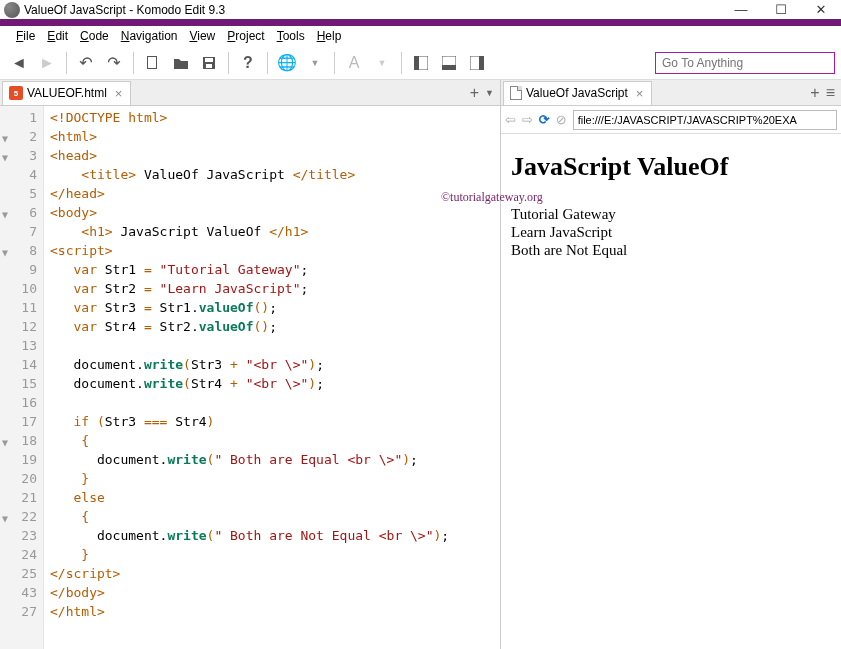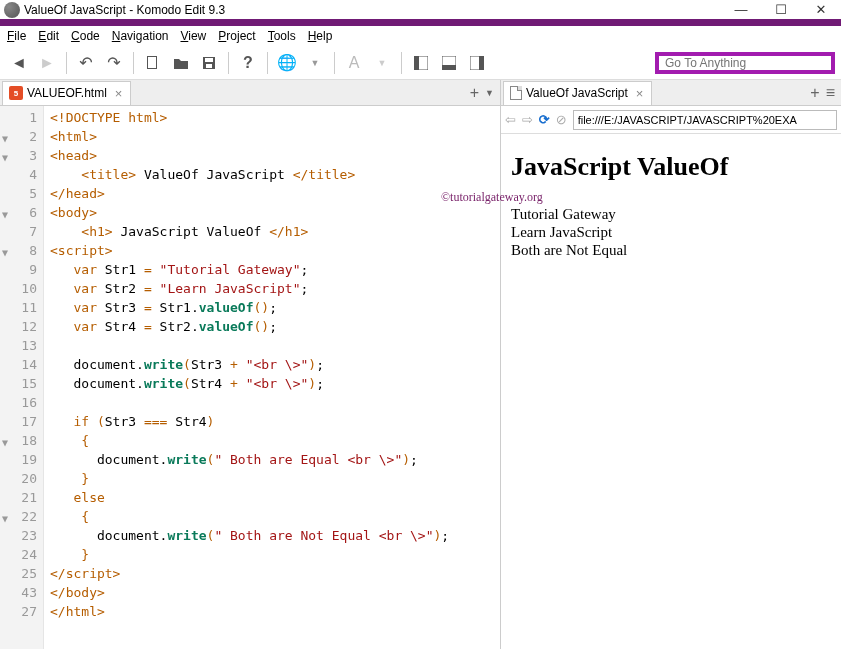--- a/index.html
+++ b/index.html
@@ -28,21 +28,21 @@
 }
 .titlebar .title { flex: 1; font-size: 12px; }
 .win-controls { display: flex; }
 .win-controls div {
   width: 40px; height: 26px;
   display: flex; align-items: center; justify-content: center;
   font-size: 13px; color: #333;
 }
 .menubar {
   display: flex; align-items: center;
-  height: 20px; padding-left: 3px;
+  height: 20px; padding-left: 12px;
   font-size: 12px; gap: 4px;
 }
 .menubar span { padding: 2px 4px; }
 .menubar u { text-decoration: underline; }
 .toolbar {
   display: flex; align-items: center;
   height: 34px; padding: 0 6px;
   border-bottom: 1px solid #ddd;
   gap: 2px;
 }
@@ -54,21 +54,21 @@
 .toolbar .sep {
   width: 1px; height: 22px;
   background: #ccc; margin: 0 4px;
 }
 .toolbar .goto {
   margin-left: auto;
   width: 180px;
 }
 .toolbar .goto input {
   width: 100%; height: 22px;
-  border: 4px solid #a21caf;
+  border: 1px solid #a21caf;
   padding: 0 6px; font-size: 12px;
   color: #999;
 }
 .main { display: flex; height: calc(649px - 26px - 20px - 34px); }
 .editor-pane {
   flex: 1; min-width: 0;
   display: flex; flex-direction: column;
   border-right: 1px solid #ccc;
 }
 .browser-pane {

